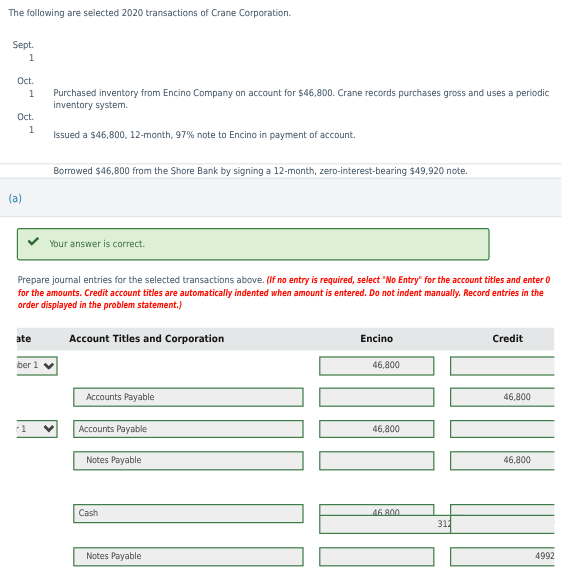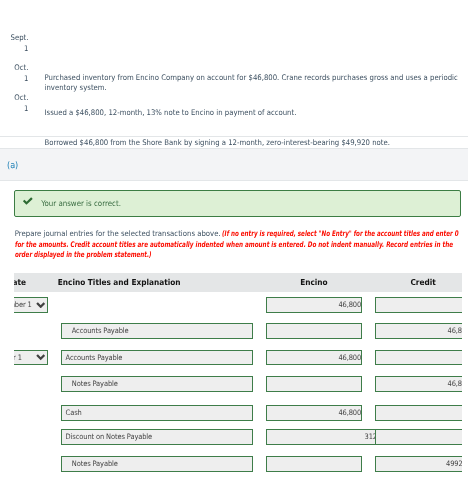--- a/index.html
+++ b/index.html
@@ -13,21 +13,21 @@
 
   .txn{position:absolute;left:0;top:0;width:468px;font-size:7.7px;}
   .txn-row{position:absolute;left:0;width:468px;}
   .txn-date{position:absolute;left:0;width:28.5px;text-align:right;color:#3d5061;line-height:11.3px;}
   .txn-desc{position:absolute;left:44.5px;width:414px;color:#3d5061;line-height:10.3px;margin-top:40px;}
 
   .hr1{position:absolute;left:0;top:136px;width:468px;height:1px;background:#e3e6e8;}
   .band{position:absolute;left:0;top:148px;width:468px;height:33px;box-sizing:border-box;background:#f3f4f6;border-top:1px solid #e3e6e8;border-bottom:1px solid #e3e6e8;}
   .part-label{position:absolute;left:7px;top:161px;font-size:9px;color:#1c7fb5;}
 
-  .okbox{position:absolute;left:14px;top:190px;width:447px;height:27px;
+  .okbox{position:absolute;left:14px;top:190px;width:394px;height:27px;
          box-sizing:border-box;border:1px solid #3c7d44;background:#ddf0d5;border-radius:2px;}
   .okcheck{position:absolute;left:8.2px;top:6.3px;width:10.2px;height:8.4px;}
   .oktext{position:absolute;left:26.2px;top:6.8px;font-size:7.85px;line-height:11px;color:#3a6d42;white-space:nowrap;}
 
   .instr{position:absolute;left:14.8px;top:229px;width:452px;font-size:7.7px;color:#3d5061;}
   .instr .ln{position:absolute;left:0;white-space:nowrap;}
   .instr .nm{display:inline-block;vertical-align:top;}
   .instr em{font-style:italic;font-weight:bold;color:#fb0d00;display:inline-block;
             vertical-align:top;transform:scaleX(0.808);transform-origin:left top;}
   .instr .ln2 em{transform:scaleX(0.818);}
@@ -39,42 +39,43 @@
             line-height:19.6px;white-space:nowrap;}
   .jrow{position:absolute;left:0;width:447.5px;height:15.6px;}
   .fld{position:absolute;top:0;box-sizing:border-box;height:15.6px;
        border:1.35px solid #3e7d49;background:#eeeeee;
        font-size:7.45px;color:#454545;line-height:14.2px;letter-spacing:-0.12px;}
   .sel{padding:0 2px;}
   .sel .chev{position:absolute;right:1.3px;top:3.9px;line-height:0;}
   .inp{padding:0 3.5px;}
   .inp.ind{padding-left:9.7px;}
   .amt{text-align:right;padding:0 3.6px 0 3px;}
-  .amt.fmt{padding-right:0;}
+  .amt.fmt{padding-right:28px;}
 </style>
 </head>
 <body>
 
 <div id="root">
 
+  <div class="intro">The following are selected 2020 transactions of Crane Corporation.</div>
 
   <div class="txn" id="txnList">
       <div class="txn-row" style="top: 0px;">
         <div class="txn-date" style="top:31.5px">
           <div>Sept.</div>
           <div>1</div>
         </div>
         <div class="txn-desc" style="top:32.5px">Purchased inventory from Encino Company on account for $46,800. Crane records purchases gross and uses a periodic inventory system.</div>
       </div>
       <div class="txn-row" style="top: 0px;">
         <div class="txn-date" style="top:61.7px">
           <div>Oct.</div>
           <div>1</div>
         </div>
-        <div class="txn-desc" style="top:68px">Issued a $46,800, 12-month, 13% note to Encino in payment of account.</div>
+        <div class="txn-desc" style="top:68px">Issued a $46,800, 12-month, 97% note to Encino in payment of account.</div>
       </div>
       <div class="txn-row" style="top: 0px;">
         <div class="txn-date" style="top:91.7px">
           <div>Oct.</div>
           <div>1</div>
         </div>
         <div class="txn-desc" style="top:98px">Borrowed $46,800 from the Shore Bank by signing a 12-month, zero-interest-bearing $49,920 note.</div>
       </div>
     </div>
 
@@ -91,21 +92,21 @@
 
   <div class="instr">
     <div class="ln" style="top:0px"><span class="nm">Prepare journal entries for the selected transactions above. </span><em>(If no entry is required, select "No Entry" for the account titles and enter 0</em></div>
     <div class="ln ln2" style="top:10.7px"><em>for the amounts. Credit account titles are automatically indented when amount is entered. Do not indent manually. Record entries in the</em></div>
     <div class="ln" style="top:21.4px"><em>order displayed in the problem statement.)</em></div>
   </div>
 
   <div class="tablewrap">
     <div class="jhead">
       <div class="h" style="left:-7.5px">Date</div>
-      <div class="h" style="left:43.8px">Encino Titles and Explanation</div>
+      <div class="h" style="left:43.8px">Account Titles and Corporation</div>
       <div class="h" style="left:251.7px;width:96.4px;text-align:center">Encino</div>
       <div class="h" style="left:360.9px;width:96.4px;text-align:center">Credit</div>
     </div>
     <div id="jbody">
         <div class="jrow" style="top: 24.1px;">
           <div class="fld sel" style="left:-27.299999999999997px;width:61px"><span>September 1</span><span class="chev"><svg width="9.4" height="6.5" viewBox="0 0 18.8 13">
                 <path d="M2.1 2.1 L9.4 9.4 L16.7 2.1" fill="none" stroke="#414141" stroke-width="4.6" stroke-linecap="butt" stroke-linejoin="miter"></path>
               </svg></span></div>
           <div class="fld amt fmt" style="left:251.7px;width:96.4px">46,800</div>
           <div class="fld amt" style="left:360.9px;width:96.4px"></div>
@@ -121,27 +122,26 @@
               </svg></span></div>
           <div class="fld inp" style="left:47.1px;width:191.6px">Accounts Payable</div>
           <div class="fld amt fmt" style="left:251.7px;width:96.4px">46,800</div>
           <div class="fld amt" style="left:360.9px;width:96.4px"></div>
         </div>
         <div class="jrow" style="top: 103.1px;">
           <div class="fld inp ind" style="left:47.1px;width:191.6px">Notes Payable</div>
           <div class="fld amt" style="left:251.7px;width:96.4px"></div>
           <div class="fld amt fmt" style="left:360.9px;width:96.4px">46,800</div>
         </div>
-        <div class="jrow" style="top: 132px;">
+        <div class="jrow" style="top: 147px;">
           <div class="fld inp" style="left:47.1px;width:191.6px">Cash</div>
           <div class="fld amt fmt" style="left:251.7px;width:96.4px">46,800</div>
           <div class="fld amt" style="left:360.9px;width:96.4px"></div>
         </div>
         <div class="jrow" style="top: 156.4px;">
-          <div class="fld inp" style="left:47.1px;width:191.6px">Discount on Notes Payable</div>
           <div class="fld amt" style="left:251.7px;width:120px">3120</div>
           <div class="fld amt" style="left:360.9px;width:96.4px"></div>
         </div>
         <div class="jrow" style="top: 183px;">
           <div class="fld inp ind" style="left:47.1px;width:191.6px">Notes Payable</div>
           <div class="fld amt" style="left:251.7px;width:96.4px"></div>
           <div class="fld amt" style="left:360.9px;width:96.4px">49920</div>
         </div>
       </div>
   </div>

